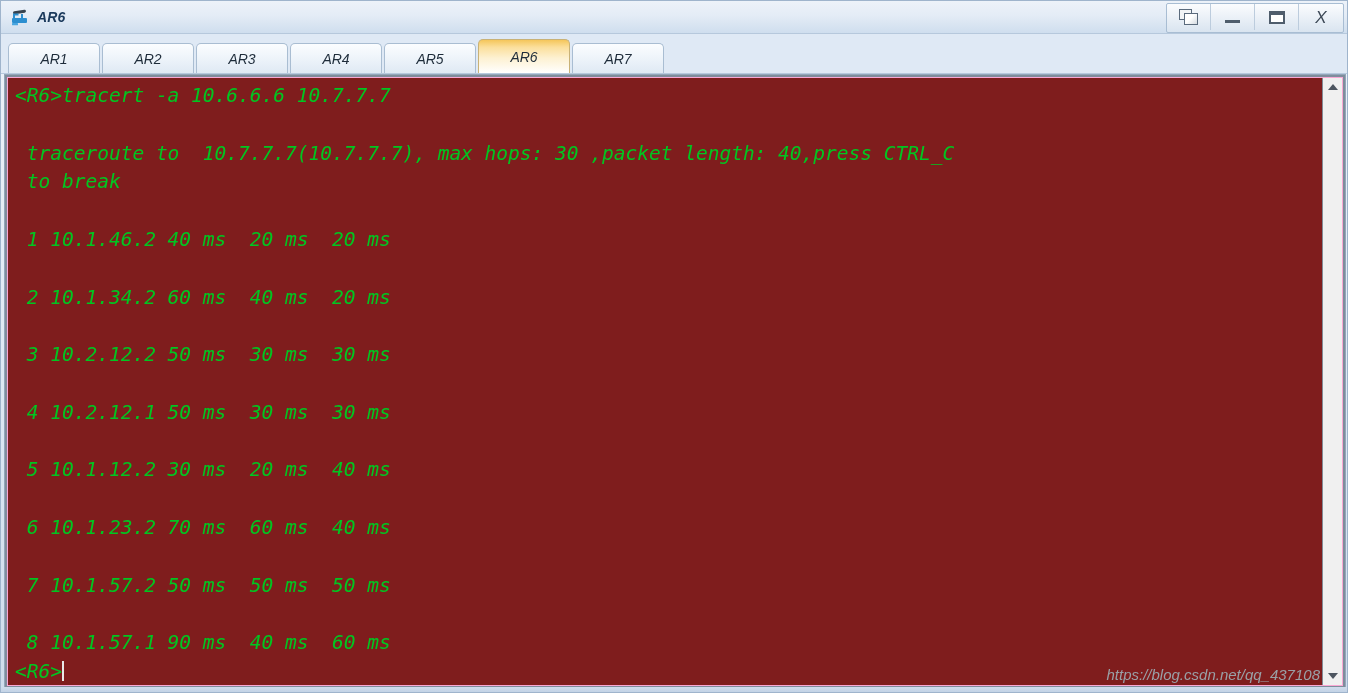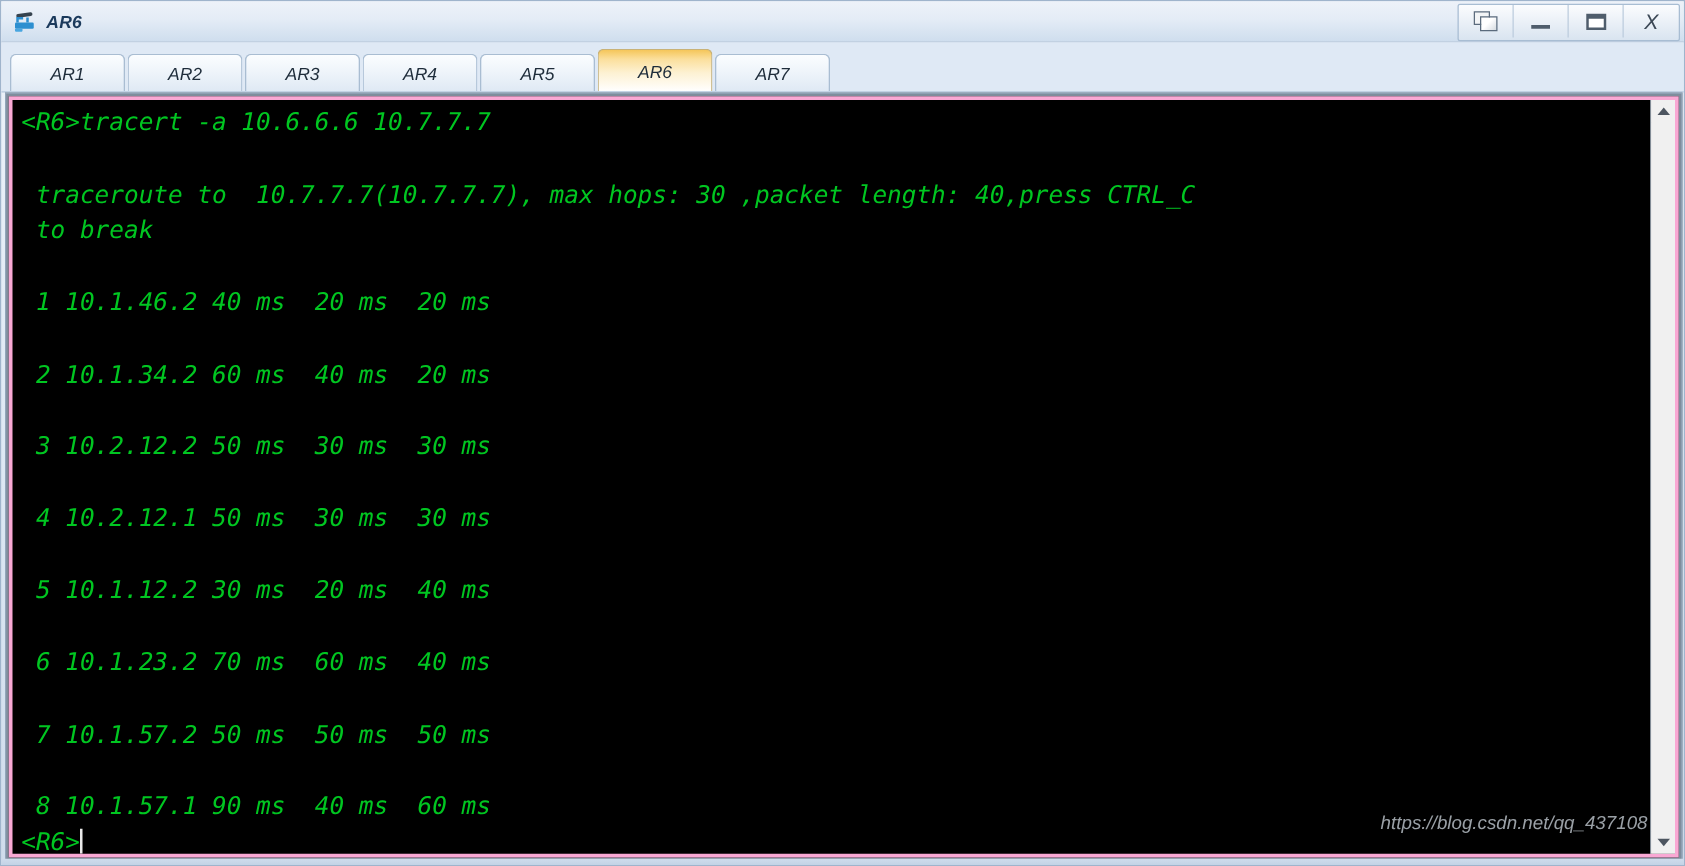--- a/index.html
+++ b/index.html
@@ -154,24 +154,24 @@
     height: 615px;
     background: #7f8d9c;
     box-sizing: border-box;
     border: 1px solid #93a6ba;
     padding: 2px;
   }
   .term-inner {
     position: relative;
     width: 100%;
     height: 100%;
-    background: #000000;
+    background: #7f1d1d;
     overflow: hidden;
     box-sizing: border-box;
-    border: 3px solid #f9a8d4;
+    border: 1px solid #f9a8d4;
   }
   .term-text {
     position: absolute;
     left: 0; top: 0;
     width: 1300px;
     padding: 4px 0 0 7px;
     box-sizing: border-box;
     color: #00c621;
     font-family: "DejaVu Sans Mono", "Liberation Mono", monospace;
     font-size: 19.5px;
@@ -186,21 +186,21 @@
     width: 2px;
     height: 20px;
     background: #e8e8e8;
     vertical-align: -3px;
     margin-left: 0px;
   }
 
   .watermark {
     position: absolute;
     right: 22px;
-    bottom: 16px;
+    bottom: 2px;
     font-family: "Liberation Sans", sans-serif;
     font-size: 15px;
     color: #9aa0a6;
     white-space: nowrap;
   }
 
   
   .scrollbar {
     position: absolute;
     right: 0;

